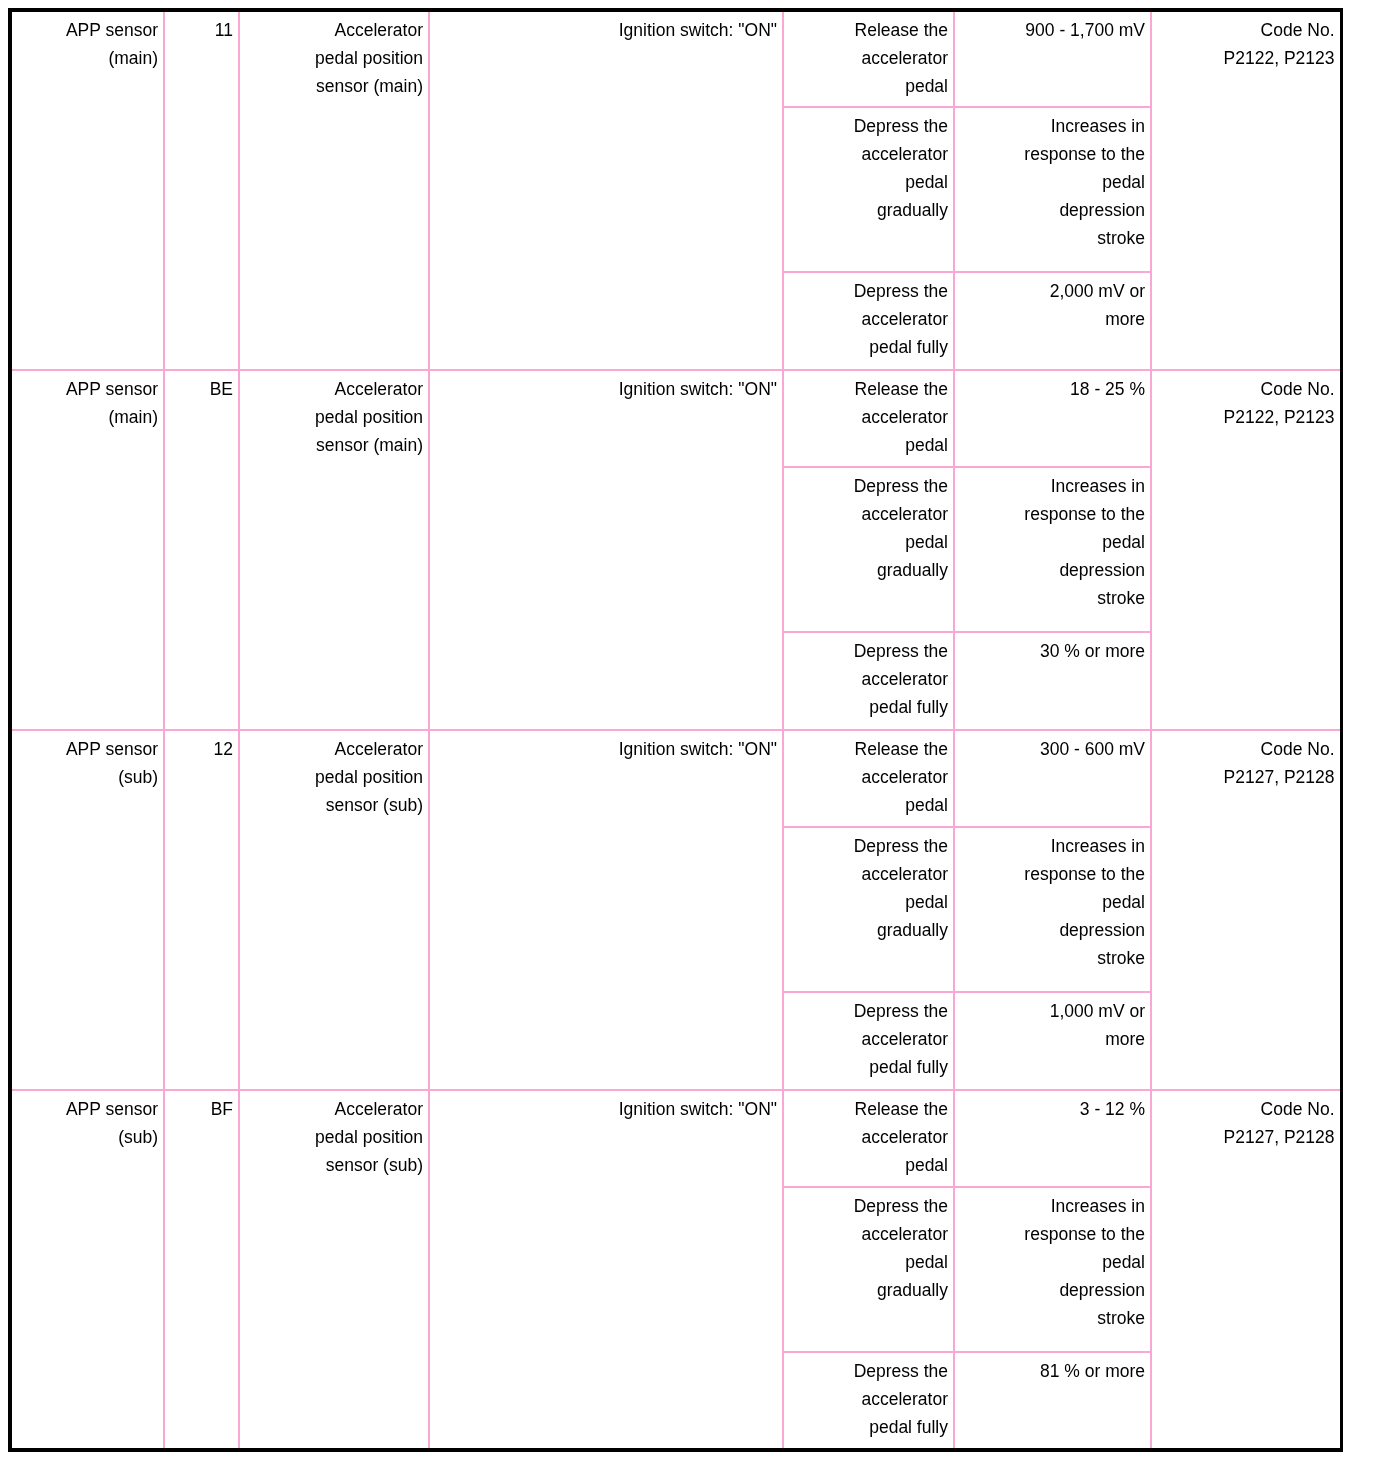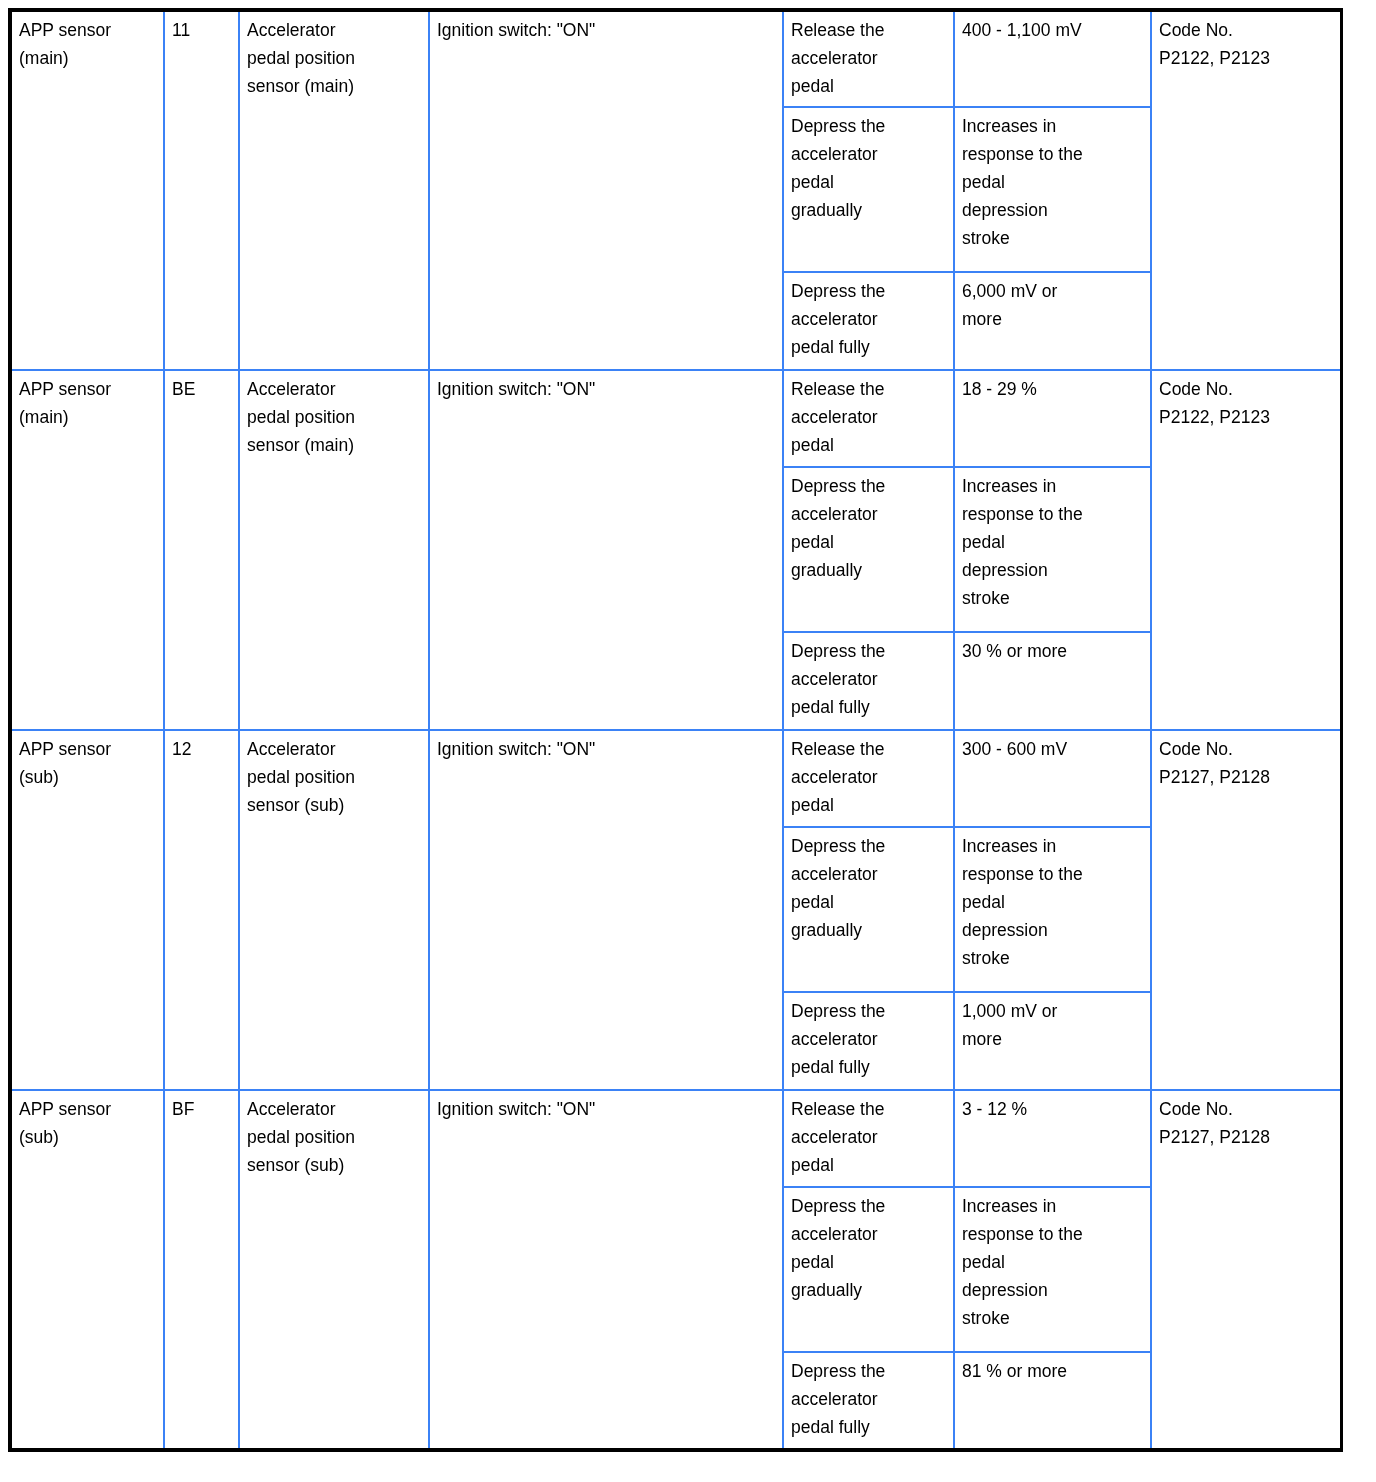--- a/index.html
+++ b/index.html
@@ -18,25 +18,26 @@
     table-layout: fixed;
     width: 1331px;
     font-family: "Liberation Sans", sans-serif;
     font-size: 17.5px;
     line-height: 28px;
     color: #000000;
     border: 4px solid #000000;
     border-right-width: 3px;
   }
   table.spec-table td {
-    border: 2px solid #3b82f6;
+    border: 2px solid #f9a8d4;
     vertical-align: top;
     padding: 4px 5px 4px 7px;
     white-space: pre-line;
     overflow: hidden;
+    text-align: right;
   }
   tr.sub-a  { height: 97px;  }
   tr.sub-b  { height: 165px; }
   tr.sub-c  { height: 98px;  }
 </style>
 </head>
 <body>
 
 <div class="sheet">
   <table class="spec-table">
@@ -55,55 +56,55 @@
         <td rowspan="3">APP sensor
 (main)</td>
         <td rowspan="3">11</td>
         <td rowspan="3">Accelerator
 pedal position
 sensor (main)</td>
         <td rowspan="3">Ignition switch: "ON"</td>
         <td>Release the
 accelerator
 pedal</td>
-        <td>400 - 1,100 mV</td>
+        <td>900 - 1,700 mV</td>
         <td rowspan="3">Code No.
 P2122, P2123</td>
       </tr>
       <tr class="sub-b">
         <td>Depress the
 accelerator
 pedal
 gradually</td>
         <td>Increases in
 response to the
 pedal
 depression
 stroke</td>
       </tr>
       <tr class="sub-c">
         <td>Depress the
 accelerator
 pedal fully</td>
-        <td>6,000 mV or
+        <td>2,000 mV or
 more</td>
       </tr>
 
       <tr class="sub-a">
         <td rowspan="3">APP sensor
 (main)</td>
         <td rowspan="3">BE</td>
         <td rowspan="3">Accelerator
 pedal position
 sensor (main)</td>
         <td rowspan="3">Ignition switch: "ON"</td>
         <td>Release the
 accelerator
 pedal</td>
-        <td>18 - 29 %</td>
+        <td>18 - 25 %</td>
         <td rowspan="3">Code No.
 P2122, P2123</td>
       </tr>
       <tr class="sub-b">
         <td>Depress the
 accelerator
 pedal
 gradually</td>
         <td>Increases in
 response to the

